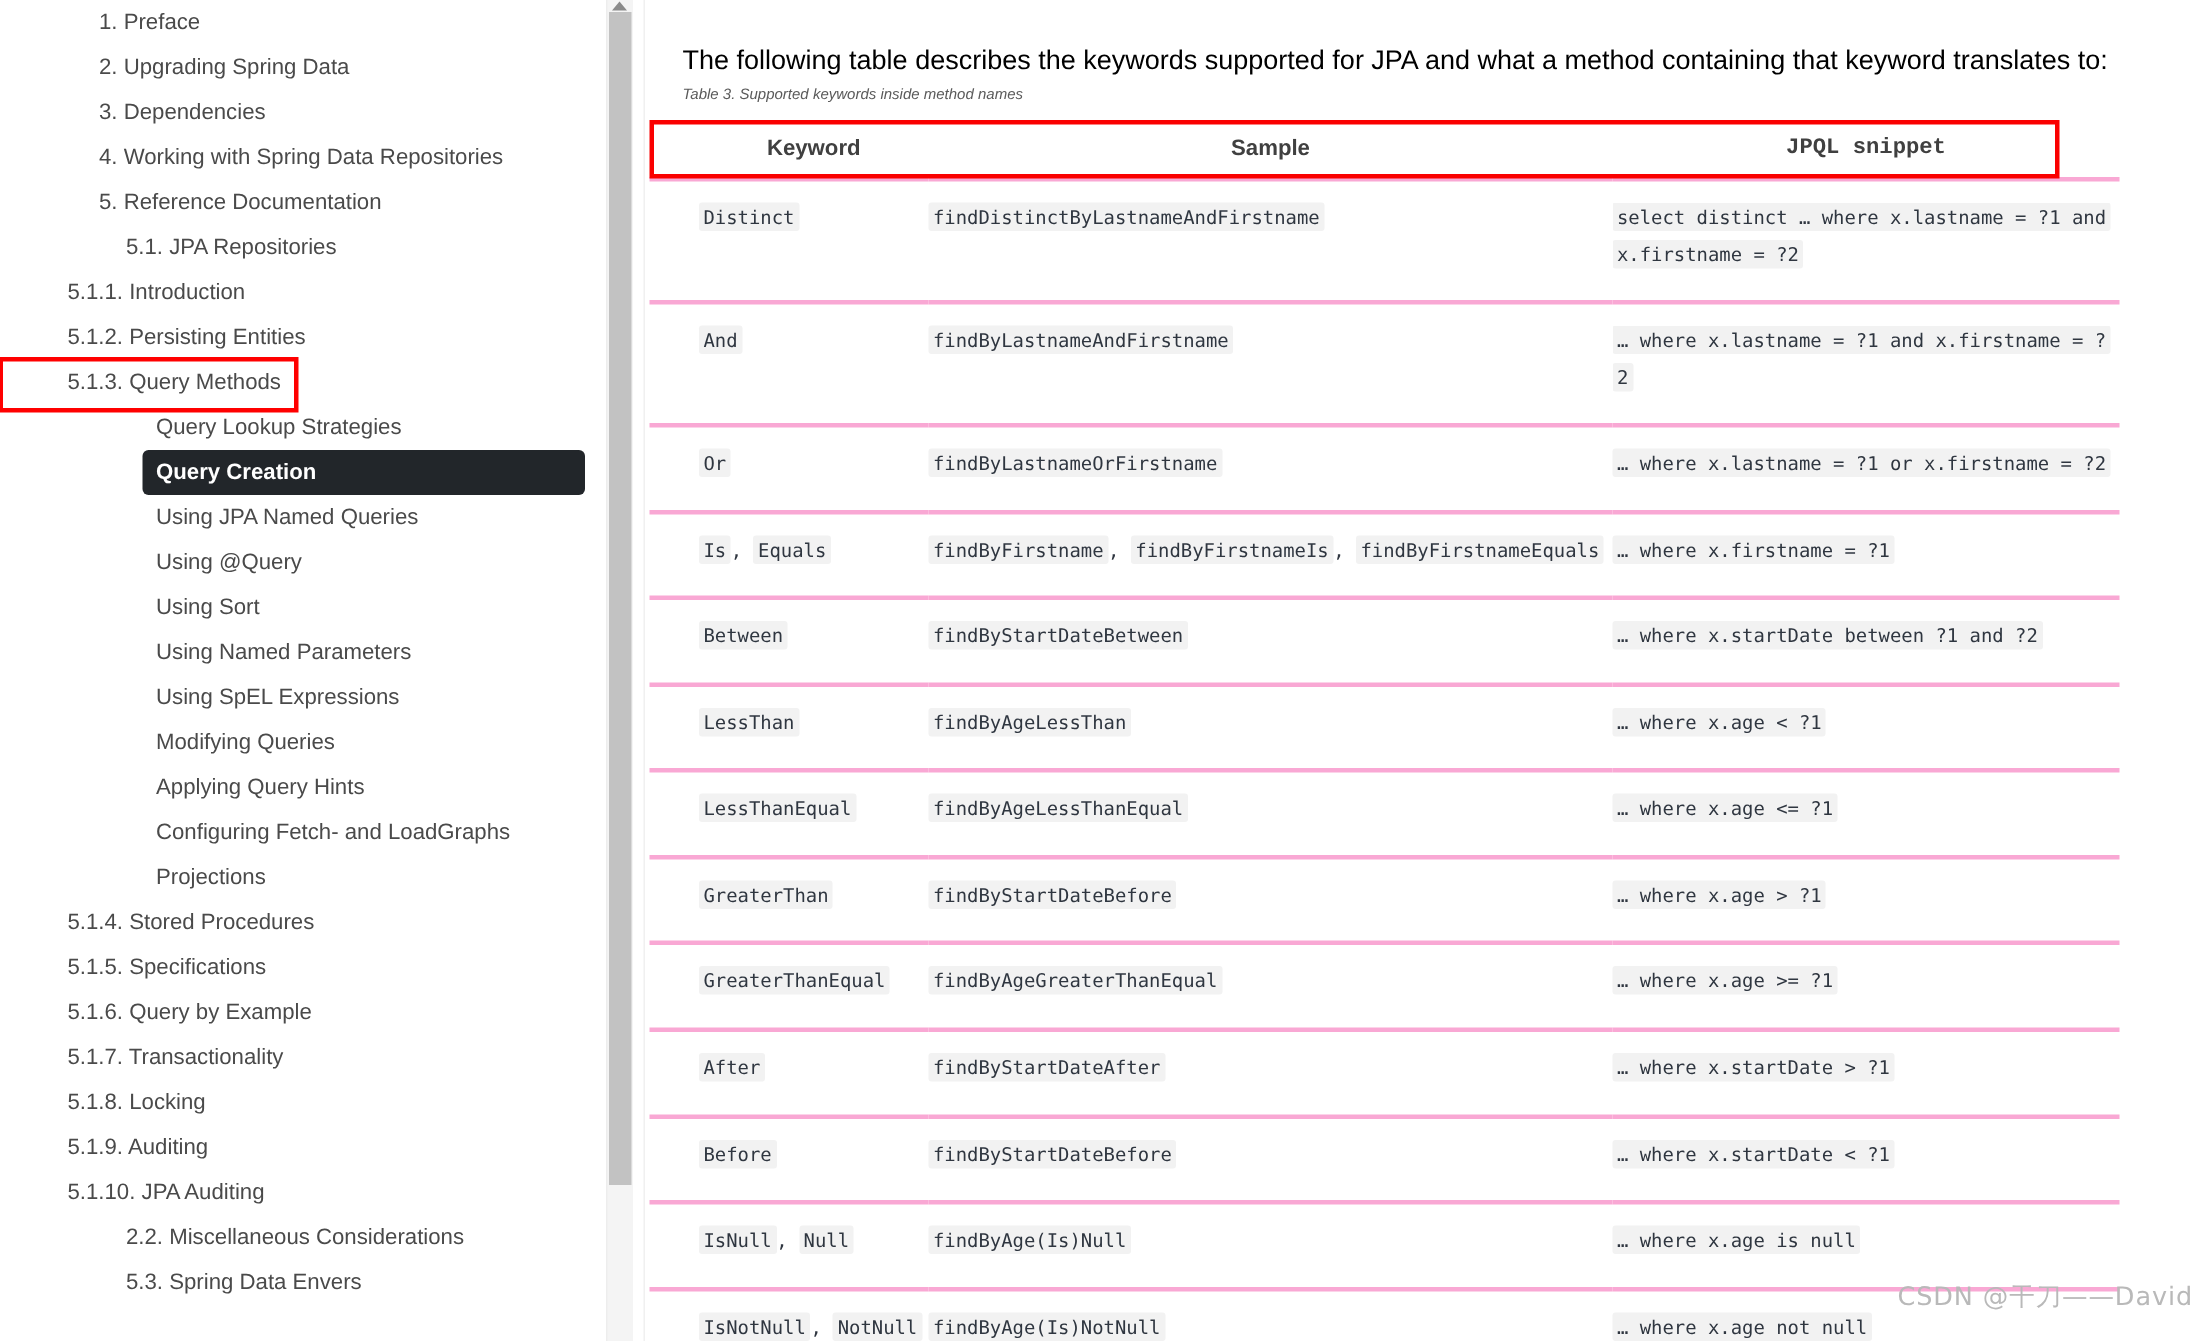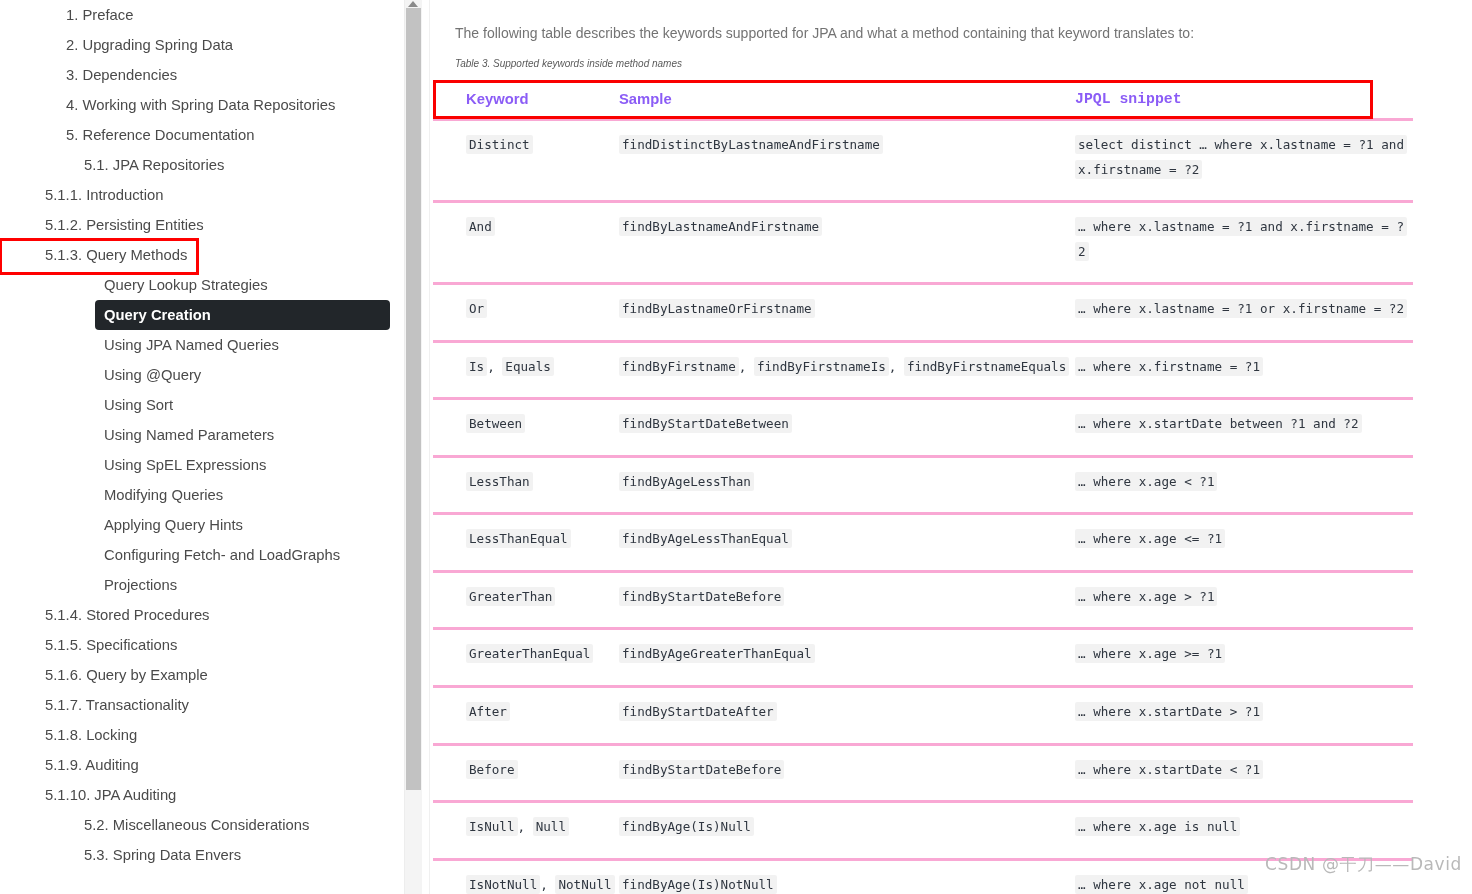--- a/index.html
+++ b/index.html
@@ -88,45 +88,45 @@
   
   #content {
     position: absolute; left: 430px; top: 0;
     width: 1042px; height: 894px;
     background: #ffffff;
     overflow: hidden;
   }
 
   #intro-paragraph {
     position: absolute; left: 25px; top: 9px;
-    font-size: 14px;
-    color: #737373;
+    font-size: 18px;
+    color: #000000;
     line-height: 1.45;
     white-space: nowrap;
   }
 
   #table-caption {
     position: absolute; left: 25px; top: 58px;
     font-size: 10px;
     font-style: italic;
     color: #5a5a5a;
     white-space: nowrap;
   }
 
   #kw-table {
     position: absolute; left: 3px; top: 80px;
     width: 1005px;
   }
   table { border-collapse: collapse; width: 980px; table-layout: fixed; }
 
   thead th {
-    text-align: left;
+    text-align: center;
     font-size: 14.8px;
     font-weight: bold;
-    color: #8b5cf6;
+    color: #404040;
     padding: 11px 0 11px 0;
     height: 38px;
     vertical-align: middle;
     border: none;
     margin-left: 40px;
   }
   th.c-keyword { width: 186px; padding-left: 33px; }
   th.c-sample  { width: 456px; }
   th.c-jpql    { width: 338px; font-family: Liberation Mono, monospace; }
 
@@ -258,21 +258,21 @@
         <li class="nav-item lvl-3">
           <span>5.1.8. Locking</span>
         </li>
         <li class="nav-item lvl-3">
           <span>5.1.9. Auditing</span>
         </li>
         <li class="nav-item lvl-3">
           <span>5.1.10. JPA Auditing</span>
         </li>
         <li class="nav-item lvl-2">
-          <span>5.2. Miscellaneous Considerations</span>
+          <span>2.2. Miscellaneous Considerations</span>
         </li>
         <li class="nav-item lvl-2">
           <span>5.3. Spring Data Envers</span>
         </li>
       </ul>
   </nav>
 
   <div id="scroll-track"></div>
   <div id="scroll-thumb"></div>
   <div id="scroll-up-arrow"></div>

